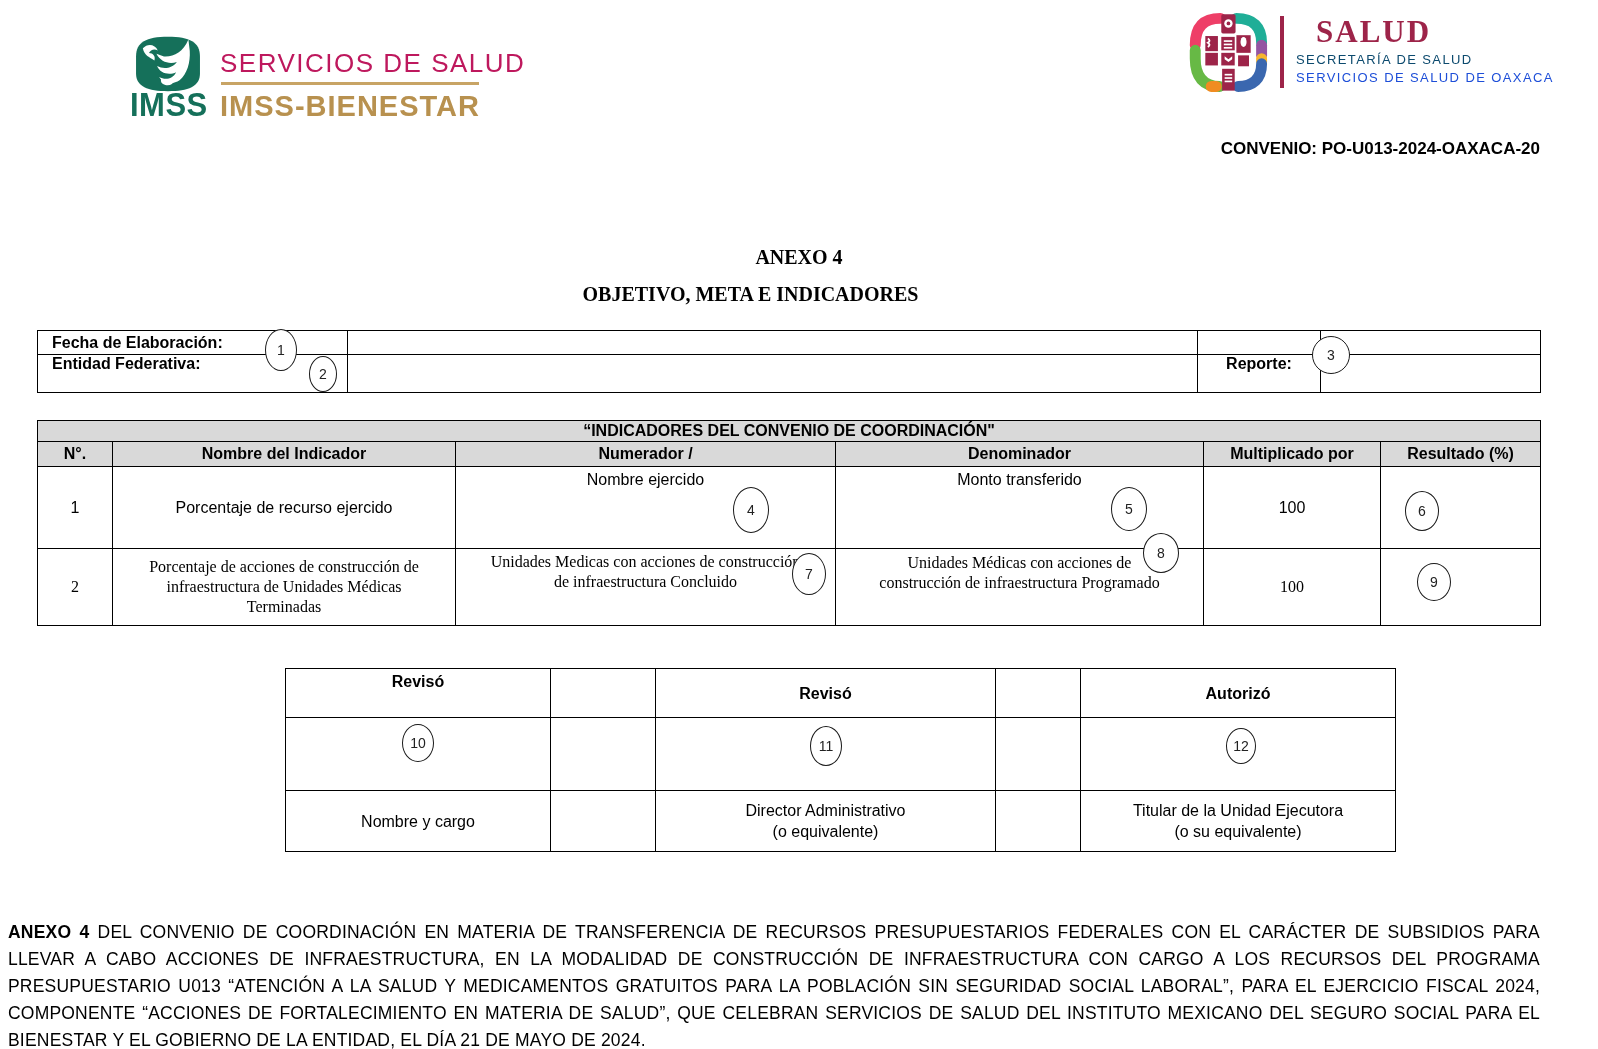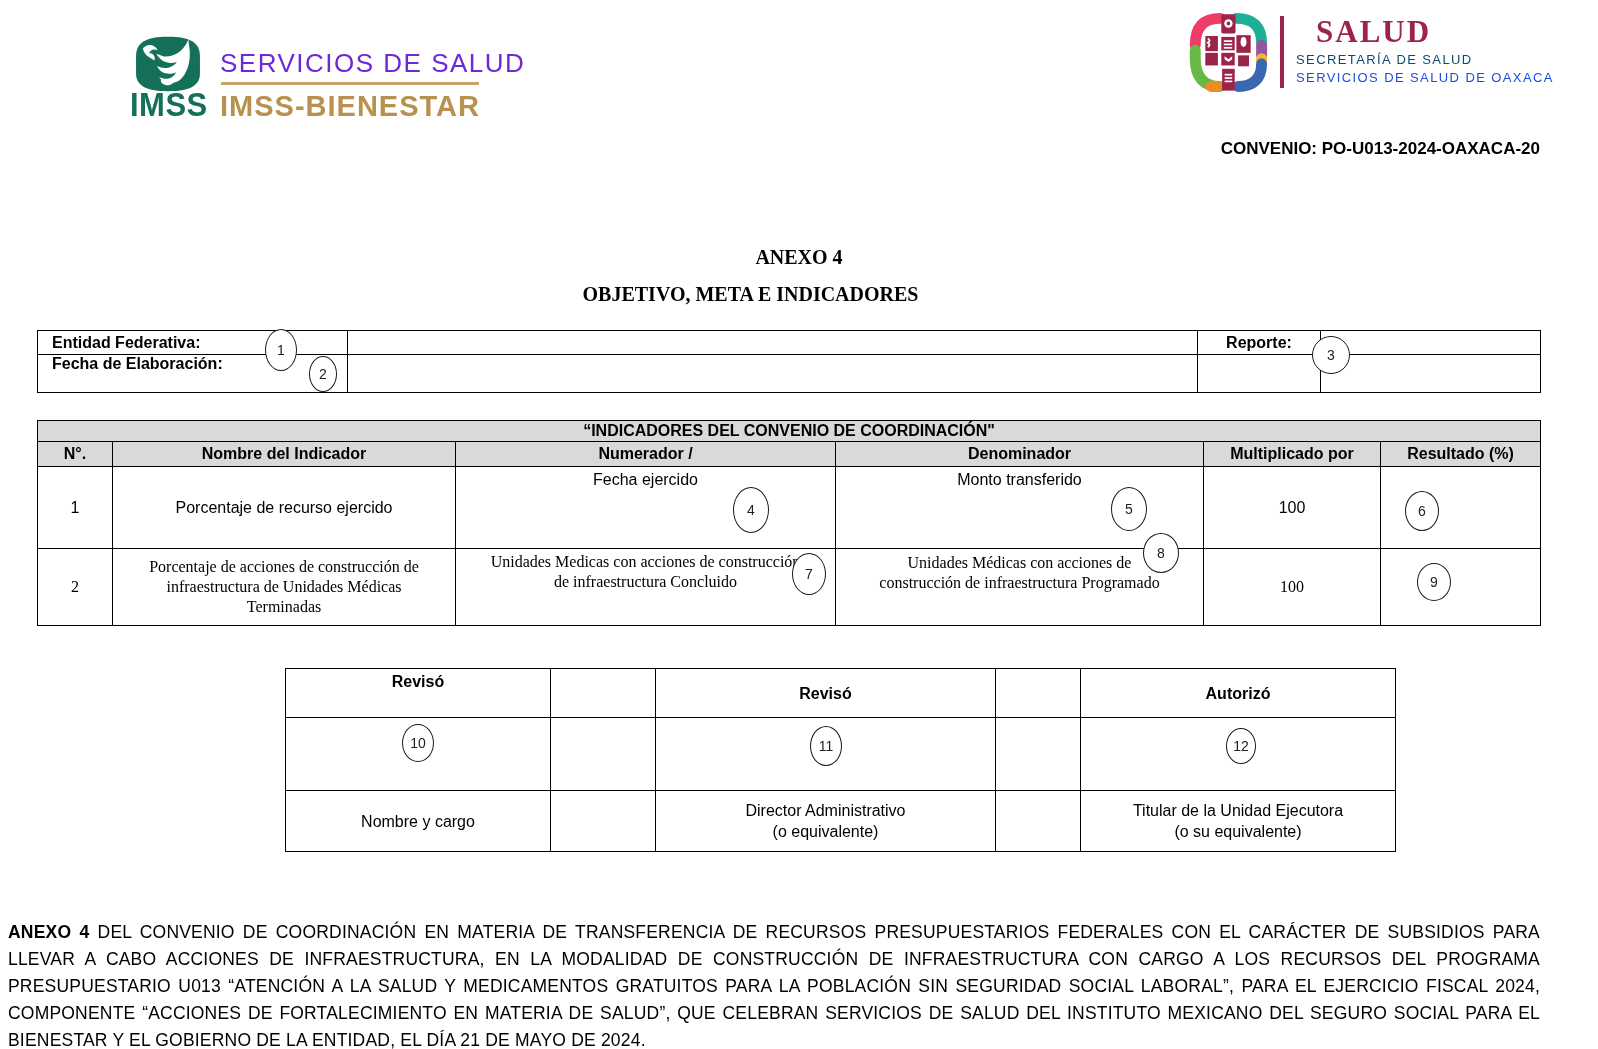--- a/index.html
+++ b/index.html
@@ -1,21 +1,21 @@
 <!DOCTYPE html>
 <html><head>
 <meta charset="utf-8">
 <style>
   html,body{margin:0;padding:0;background:#fff;}
   body{width:1598px;height:1049px;position:relative;font-family:"Liberation Sans",sans-serif;color:#000;overflow:hidden;}
   .abs{position:absolute;}
 
   
   .imss-acronym{position:absolute;left:130px;top:88px;font-size:31px;font-weight:bold;color:#15705a;letter-spacing:.5px;transform:scaleY(1.05);}
-  .imss-line1{position:absolute;left:220px;top:48px;font-size:26px;color:#6d28d9;letter-spacing:1.5px;font-weight:400;white-space:nowrap;}
+  .imss-line1{position:absolute;left:220px;top:48px;font-size:26px;color:#be185d;letter-spacing:1.5px;font-weight:400;white-space:nowrap;}
   .imss-divider{position:absolute;left:221px;top:82px;width:258px;height:3px;background:#c8a465;}
   .imss-line2{position:absolute;left:220px;top:90px;font-size:29px;color:#b8914f;font-weight:bold;letter-spacing:1px;white-space:nowrap;}
 
   .oax-divider{position:absolute;left:1280px;top:16px;width:4px;height:72px;background:#9d2449;}
   .salud-word{position:absolute;left:1296px;top:14px;font-family:"Liberation Serif",serif;font-weight:bold;font-size:31px;color:#9d2449;letter-spacing:2px;}
   .salud-sub1{position:absolute;left:1296px;top:52px;font-size:13px;font-weight:normal;color:#0c4a6e;letter-spacing:1.4px;white-space:nowrap;}
   .salud-sub2{position:absolute;left:1296px;top:70px;font-size:13px;font-weight:normal;color:#1d4ed8;letter-spacing:1.4px;white-space:nowrap;}
   .convenio{position:absolute;right:58px;top:139px;font-size:17px;font-weight:bold;white-space:nowrap;}
 
   
@@ -117,29 +117,29 @@
 
 <table class="info-table">
   <colgroup>
       <col style="width:310px">
       <col style="width:850px">
       <col style="width:123px">
       <col style="width:220px">
     </colgroup>
   <tbody>
       <tr>
+    <td class="lbl">Fecha de Elaboración:</td>
+    <td></td>
+    <td></td>
+    <td></td>
+  </tr>
+  <tr>
     <td class="lbl">Entidad Federativa:</td>
     <td></td>
     <td class="rep">Reporte:</td>
-    <td></td>
-  </tr>
-  <tr>
-    <td class="lbl">Fecha de Elaboración:</td>
-    <td></td>
-    <td></td>
     <td></td>
   </tr>
 </tbody>
   </table>
 
 <table class="ind-table">
   <colgroup>
       <col style="width:75px">
       <col style="width:343px">
       <col style="width:380px">
@@ -155,21 +155,21 @@
     <td>N°.</td>
     <td>Nombre del Indicador</td>
     <td>Numerador /</td>
     <td>Denominador</td>
     <td>Multiplicado por</td>
     <td>Resultado (%)</td>
   </tr>
   <tr class="r1">
     <td>1</td>
     <td style="padding:0 28px;">Porcentaje de recurso ejercido</td>
-    <td class="topal">Fecha ejercido</td>
+    <td class="topal">Nombre ejercido</td>
     <td class="topal">Monto transferido</td>
     <td>100</td>
     <td></td>
   </tr>
   <tr class="r2">
     <td>2</td>
     <td style="padding:0 28px;">Porcentaje de acciones de construcción de infraestructura de Unidades Médicas Terminadas</td>
     <td class="topal" style="padding:3px 30px 0 30px;">Unidades Medicas con acciones de construcción de infraestructura Concluido</td>
     <td class="topal" style="padding:4px 36px 0 36px;">Unidades Médicas con acciones de construcción de infraestructura Programado</td>
     <td>100</td>

